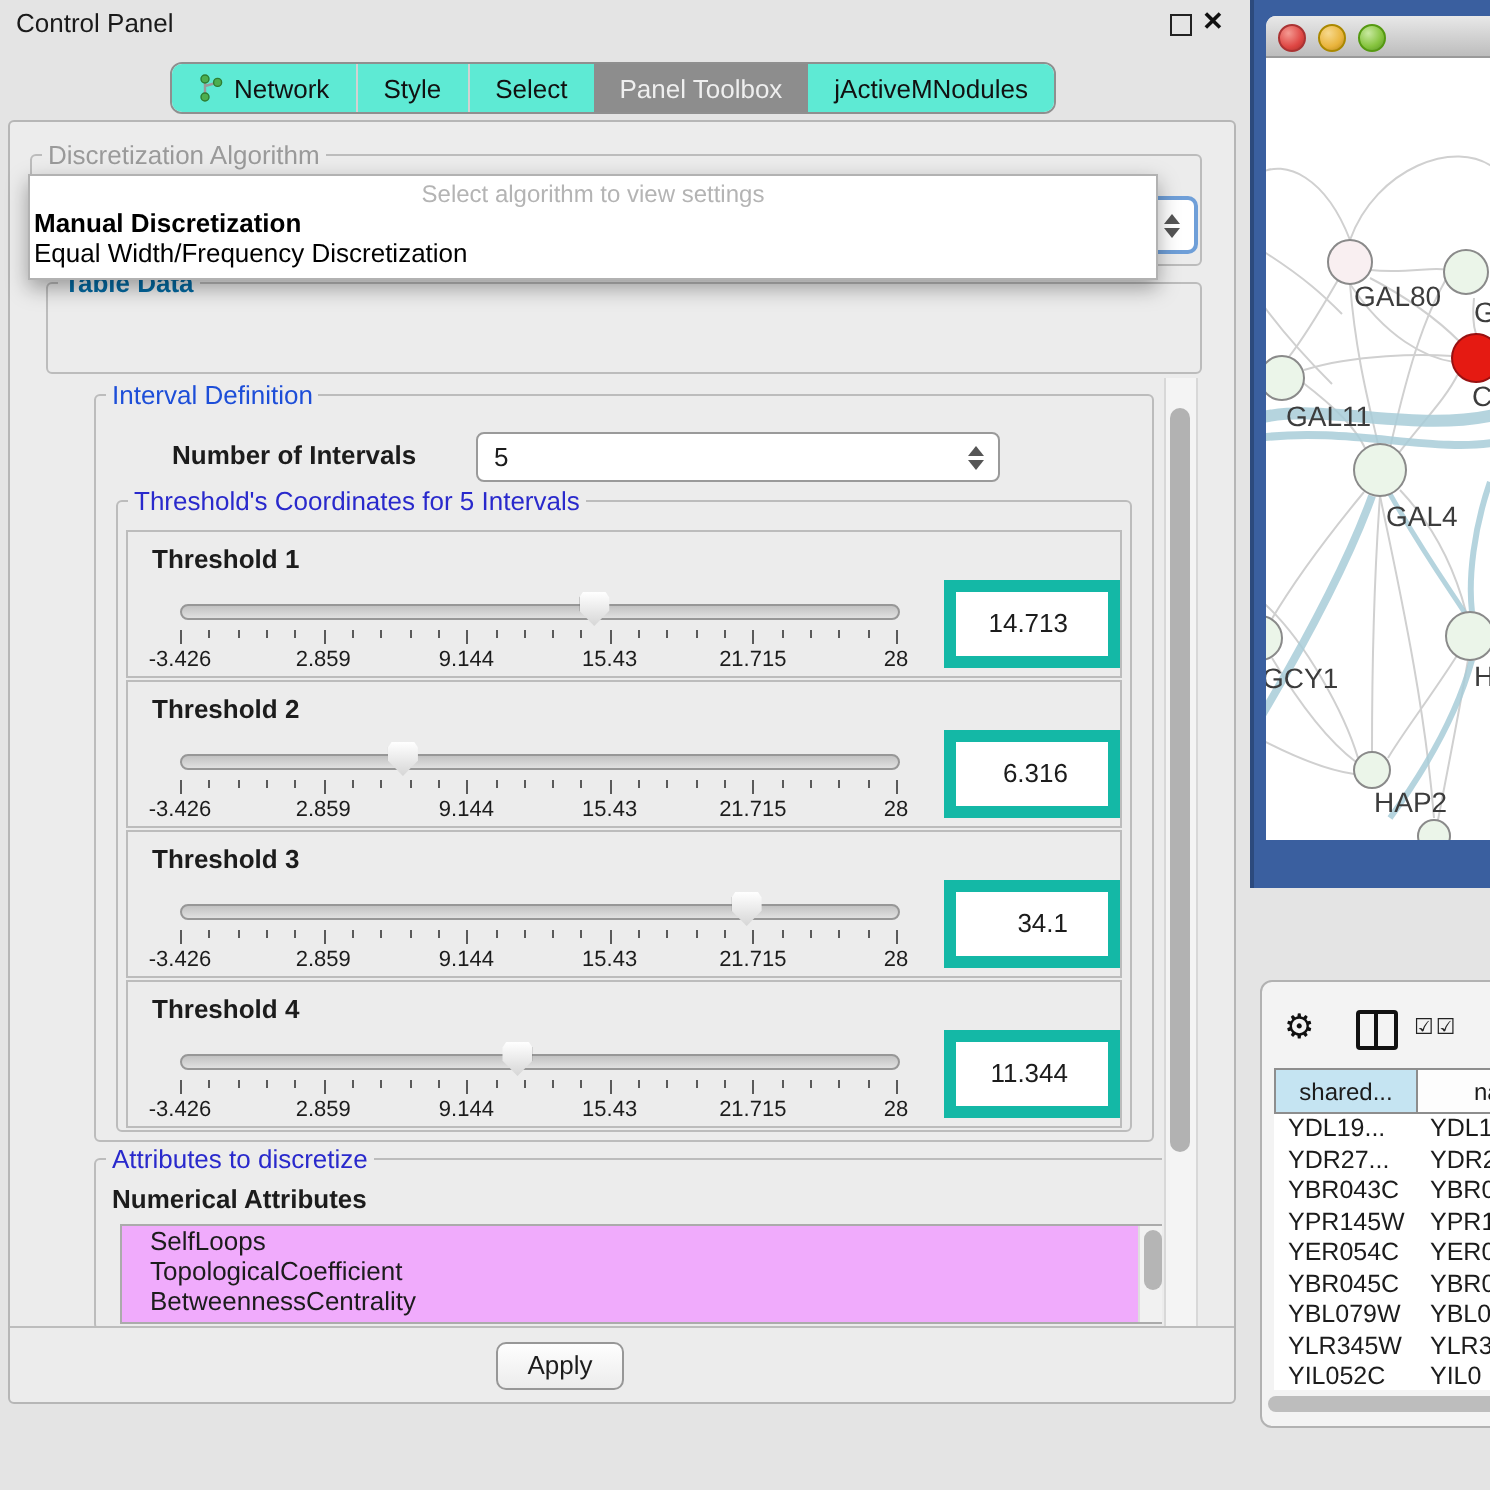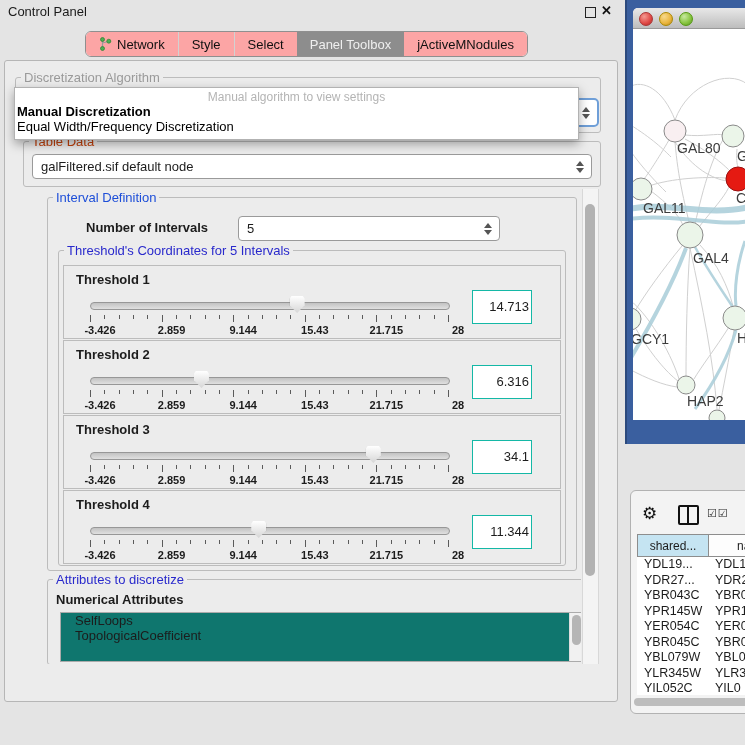--- a/index.html
+++ b/index.html
@@ -7,21 +7,21 @@
         font-family:"Liberation Sans",sans-serif;font-size:13px;color:#1c1c1c;}
   
   #titlebar{position:absolute;left:0;top:0;width:622px;height:24px;background:#e4e4e4;}
   #titlebar .t{position:absolute;left:8px;top:4px;font-size:13px;color:#1a1a1a;}
   #float-ic{position:absolute;left:585px;top:7px;width:9px;height:9px;border:1.5px solid #222;}
   #close-ic{position:absolute;left:601px;top:3px;font-size:13px;font-weight:bold;color:#111;}
   
   .tabgroup{position:absolute;display:flex;height:24px;background:#fff;border:1px solid #8f8f8f;
             border-radius:6px;overflow:hidden;align-items:stretch;}
   .tab{display:flex;align-items:center;gap:5px;padding:0 13px;font-size:13px;color:#111;
-       background:#fca5a5;white-space:nowrap;border-left:1px solid #d2d2d2;}
+       background:#5eead4;white-space:nowrap;border-left:1px solid #d2d2d2;}
   .tab:first-child{border-left:none;}
   .tab.sel{background:#8d8d8d;color:#efefef;border-left:none;}
   .tab.sel + .tab{border-left:none;}
   #top-tabs{left:85px;top:31px;}
   #bottom-tabs{left:143px;top:704px;}
   
   #panel{position:absolute;left:4px;top:60px;width:612px;height:640px;background:#ececec;
          border:1px solid #b6b6b6;border-radius:3px;}
   .group{position:absolute;border:1px solid #bcbcbc;border-radius:3px;}
   .legend{position:absolute;top:-8px;left:5px;background:#ececec;padding:0 3px;font-size:13px;}
@@ -31,21 +31,21 @@
   #algo-combo{position:absolute;left:7px;top:20px;width:572px;height:25px;background:#fff;
               border:2px solid #6f9fd8;border-radius:5px;}
   
   #popup{position:absolute;left:9px;top:26px;width:563px;height:51px;background:#fff;
          border:1px solid #b2b2b2;box-shadow:0 4px 10px rgba(0,0,0,.35);z-index:20;}
   #popup .hint{display:block;text-align:center;color:#b4b4b4;font-size:12px;padding-top:2px;}
   #popup .it{display:block;padding-left:2px;font-size:13px;line-height:15px;color:#000;}
   #popup .it.sel{font-weight:bold;}
   
   #td-group{left:18px;top:80px;width:576px;height:44px;}
-  #td-group .legend{color:#c2410c;}
+  #td-group .legend{color:#0369a1;font-weight:bold;}
   .combo{position:absolute;background:#fff;border:1px solid #9a9a9a;border-radius:4px;
          font-size:13px;line-height:23px;padding-left:8px;box-sizing:border-box;}
   .stepper{position:absolute;right:7px;top:50%;transform:translateY(-50%);width:8px;height:12px;}
   .stepper:before,.stepper:after{content:"";position:absolute;left:0;border-left:4px solid transparent;
          border-right:4px solid transparent;}
   .stepper:before{top:0;border-bottom:5px solid #555;}
   .stepper:after{bottom:0;border-top:5px solid #555;}
   #td-combo{left:8px;top:12px;width:560px;height:25px;}
   
   #viewport{position:absolute;left:14px;top:128px;width:562px;height:475px;overflow:hidden;}
@@ -63,28 +63,28 @@
   .thr .tl{position:absolute;left:12px;top:6px;font-weight:bold;font-size:13px;text-align:center;}
   .sl{position:absolute;left:26px;top:28px;width:358px;height:42px;}
   .track{position:absolute;left:0;top:8px;width:100%;height:6px;border:1px solid #979797;border-radius:4px;
          background:linear-gradient(#c2c2c2,#e0e0e0);}
   .handle{position:absolute;top:2px;width:15px;height:17px;background:linear-gradient(#ffffff,#d6d6d6);
           clip-path:polygon(12% 0,88% 0,100% 16%,100% 55%,50% 100%,0 55%,0 16%);
           filter:drop-shadow(0 0 1px #777);}
   .ticks{position:absolute;left:0;top:21px;width:100%;height:8px;}
   .ticks i{position:absolute;top:0;width:1px;background:#5a5a5a;}
   .slabels{position:absolute;left:0;top:30px;width:100%;height:12px;}
-  .slabels span{position:absolute;transform:translateX(-50%);font-size:11px;font-weight:bold;color:#1c1c1c;margin-left:10px;}
-  .vbox{position:absolute;left:408px;top:24px;width:56px;height:32px;background:#fff;border:1px solid #14b8a6;
-        font-size:13px;text-align:right;line-height:32px;padding-right:2px;}
+  .slabels span{position:absolute;transform:translateX(-50%);font-size:11px;font-weight:normal;color:#1c1c1c;}
+  .vbox{position:absolute;left:408px;top:24px;width:56px;height:32px;background:#fff;border:6px solid #14b8a6;
+        font-size:13px;text-align:right;line-height:32px;padding-right:20px;}
   
   #attr-group{left:28px;top:390px;width:542px;height:84px;}
   #attr-group > .legend{color:#2929cc;}
   #attr-sub{position:absolute;left:8px;top:12px;font-weight:bold;}
-  #attr-list{position:absolute;left:12px;top:32px;width:522px;height:48px;background:#0f766e;
+  #attr-list{position:absolute;left:12px;top:32px;width:522px;height:48px;background:#f0abfc;
              border:1px solid #ababab;overflow:hidden;}
   #attr-list .li{padding-left:14px;font-size:13px;line-height:15px;}
   #attr-sb{position:absolute;right:0;top:0;width:13px;height:100%;background:#f1f1f1;border-left:1px solid #ddd;}
   #attr-sb i{position:absolute;left:2px;top:2px;width:9px;height:30px;background:#b5b5b5;border-radius:5px;}
   
   #apply-bar{position:absolute;left:0;top:602px;width:100%;height:37px;border-top:1px solid #bdbdbd;}
   #apply-btn{position:absolute;left:243px;top:7px;width:62px;height:22px;background:linear-gradient(#fefefe,#ececec);
              border:1px solid #979797;border-radius:5px;font-size:13px;text-align:center;line-height:21px;}
   
   .net-ic{width:13px;height:14px;display:inline-block;}
@@ -156,31 +156,27 @@
   <div id="panel">
 
     <div id="algo-group" class="group">
       <span class="legend">Discretization Algorithm</span>
       <div id="algo-combo">
           <span class="stepper"></span>
         </div>
     </div>
 
     <div id="popup">
-      <span class="hint">Manual algorithm to view settings</span>
+      <span class="hint">Select algorithm to view settings</span>
       <span class="it sel">Manual Discretization</span>
       <span class="it">Equal Width/Frequency Discretization</span>
     </div>
 
     <div id="td-group" class="group">
       <span class="legend">Table Data</span>
-      <div id="td-combo" class="combo">
-        <span>galFiltered.sif default node</span>
-        <span class="stepper"></span>
-      </div>
     </div>
 
     <div id="viewport">
       <div id="iv-group" class="group">
         <span class="legend">Interval Definition</span>
         <span id="ni-label">Number of Intervals</span>
         <div id="ni-combo" class="combo">
           <span>5</span>
           <span class="stepper"></span>
         </div>
@@ -366,31 +362,35 @@
           </div>
       </div>
 
       <div id="attr-group" class="group">
         <span class="legend">Attributes to discretize</span>
         <span id="attr-sub">Numerical Attributes</span>
         <div id="attr-list">
 
         <div class="li">SelfLoops</div>
             <div class="li">TopologicalCoefficient</div>
+            <div class="li">BetweennessCentrality</div>
             <div id="attr-sb">
               <i></i>
             </div>
           </div>
       </div>
     </div>
 
     <div id="vsb">
         <div class="thumb"></div>
       </div>
 
+    <div id="apply-bar">
+      <div id="apply-btn">Apply</div>
+    </div>
   </div>
 
 
   <div id="blue-frame">
     <div id="netwin">
       <div class="bar">
         <span class="light" style="left:6px;background:radial-gradient(circle at 35% 30%,#f49a92,#df4744 60%,#a92d27);border:1px solid #a33;"></span>
         <span class="light" style="left:26px;background:radial-gradient(circle at 35% 30%,#f7d98d,#e9b43c 60%,#b3831f);border:1px solid #a80;"></span>
         <span class="light" style="left:46px;background:radial-gradient(circle at 35% 30%,#c8e9a0,#85c33d 60%,#59912b);border:1px solid #591;"></span>
       </div>

